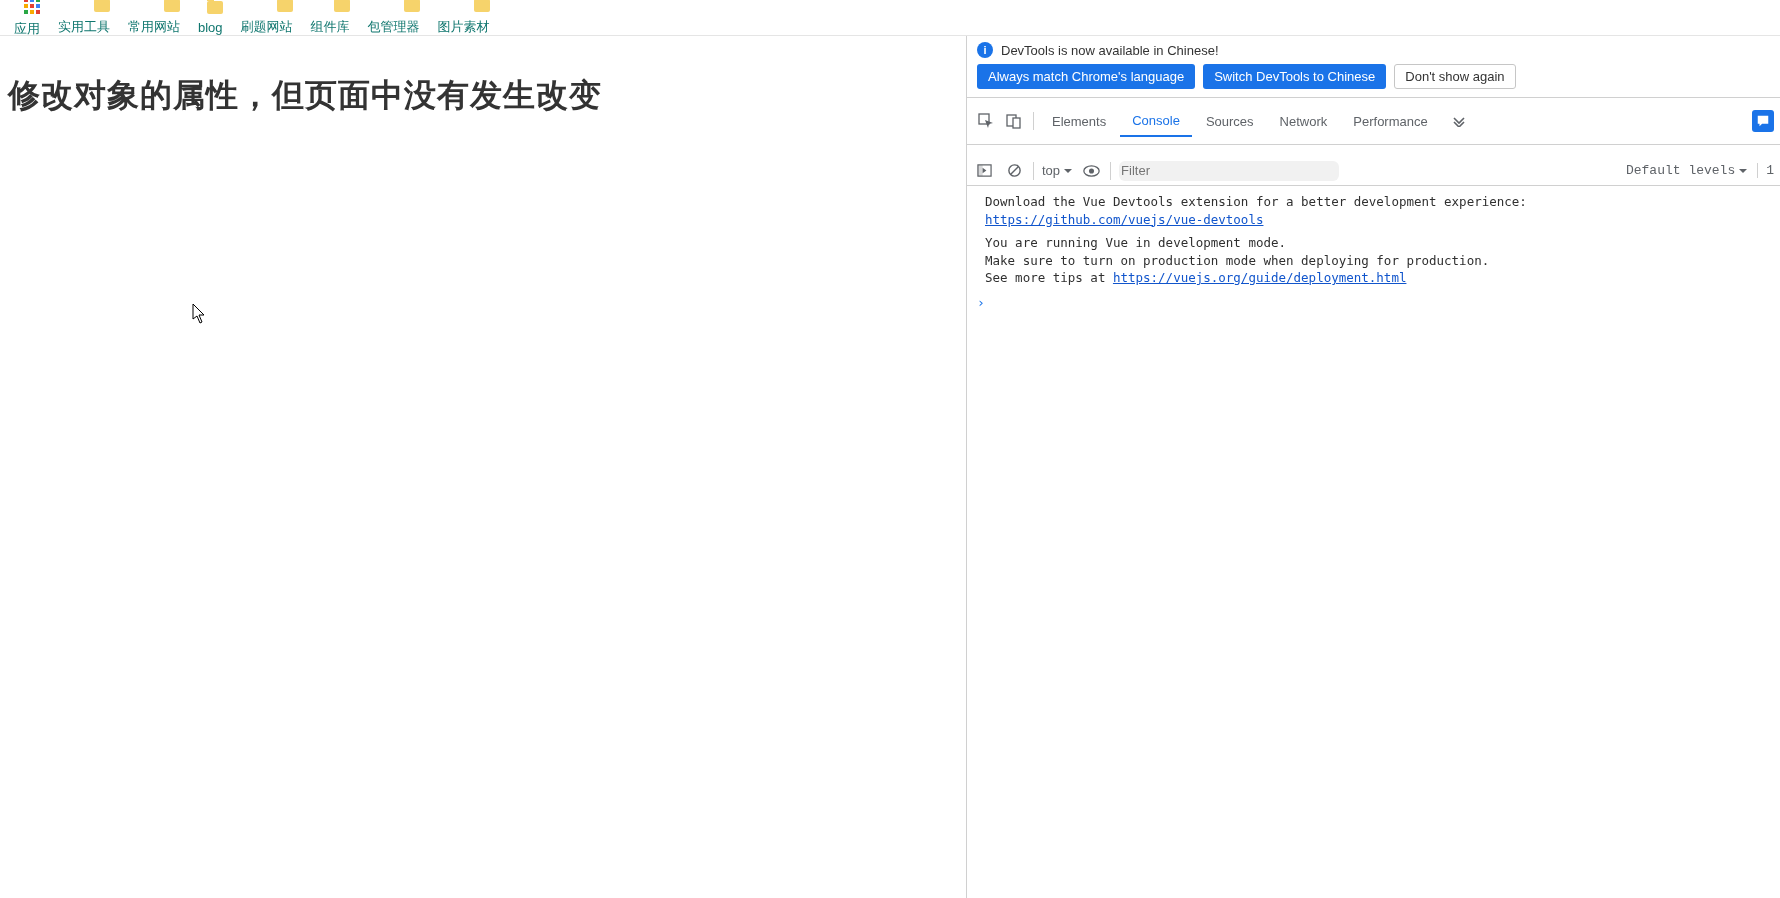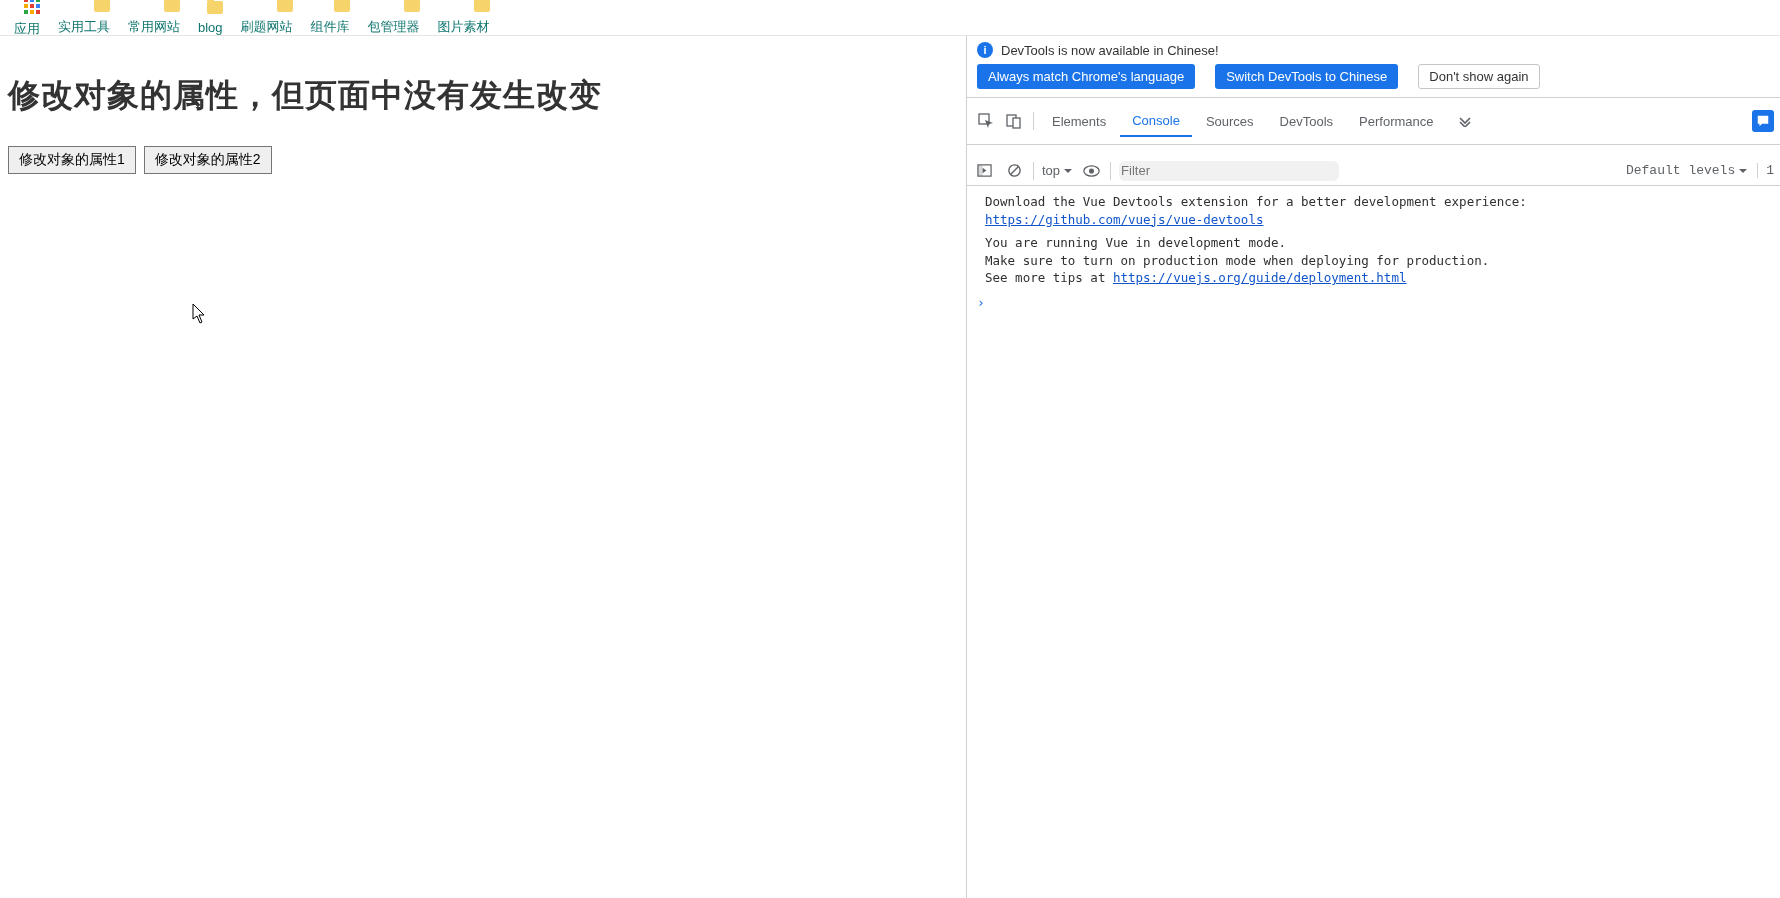--- a/index.html
+++ b/index.html
@@ -21,21 +21,21 @@
   .page-pane { flex: 1; padding: 20px 8px; background: #fff; position:relative;}
   .page-title { font-size: 32px; font-weight: 800; margin: 18px 0 28px 0; letter-spacing:1px;}
   .btn-row { display: flex; gap: 8px; }
   .page-btn { background: #efefef; border: 1px solid #767676; padding: 4px 10px; font-size: 14px; cursor: pointer; font-family:inherit;}
   .cursor { position:absolute; left:192px; top:268px; width:14px; height:20px; pointer-events:none;}
 
   
   .devtools { width: 814px; border-left: 1px solid #d0d0d0; display: flex; flex-direction: column; background: #fff; font-size: 13px;}
   .banner { display: flex; align-items: center; gap: 8px; padding: 6px 10px; }
   .info-icon { width: 16px; height: 16px; border-radius: 50%; background:#1a73e8; color:#fff; display:flex; align-items:center; justify-content:center; font-size:11px; font-weight:bold;}
-  .banner-actions { display:flex; gap:20px; padding: 0 10px 8px 10px; align-items:center; flex-wrap:wrap;}
+  .banner-actions { display:flex; gap:8px; padding: 0 10px 8px 10px; align-items:center; flex-wrap:wrap;}
   .pill { padding: 4px 10px; border-radius:3px; font-size:13px; cursor:pointer; border:1px solid transparent;}
   .pill.blue { background:#1a73e8; color:#fff;}
   .pill.plain { background:#fff; color:#333; border:1px solid #c6c6c6;}
 
   .tabstrip { display:flex; align-items:center; height:48px; border-top:1px solid #d0d0d0; border-bottom:1px solid #d0d0d0; padding:0 6px; gap:2px;}
   .ts-icon { width:26px; height:26px; display:flex; align-items:center; justify-content:center; color:#5f6368; cursor:pointer; border-radius:3px;}
   .ts-sep { width:1px; height:18px; background:#d0d0d0; margin:0 4px;}
   .ts-tab { padding: 0 12px; height:32px; display:flex; align-items:center; color:#5f6368; cursor:pointer; font-size:13px;}
   .ts-tab.active { color:#1a73e8; border-bottom:2px solid #1a73e8; height:32px;}
   .ts-more { margin-left:4px;}
@@ -100,24 +100,20 @@
   <div class="bm-item">
       <span class="folder-icon"></span>
       <span>图片素材</span>
     </div>
 </div>
 
 <div class="split">
 
   <div class="page-pane">
     <h1 class="page-title">修改对象的属性，但页面中没有发生改变</h1>
-    <div class="btn-row">
-      <button class="page-btn">修改对象的属性1</button>
-      <button class="page-btn">修改对象的属性2</button>
-    </div>
     <svg class="cursor" viewBox="0 0 12 20">
         <path d="M0 0 L0 15 L4 12 L7 19 L9 18 L6 11 L11 11 Z" fill="#fff" stroke="#000" stroke-width="1"></path>
       </svg>
   </div>
 
   <div class="devtools">
     <div class="banner">
       <span class="info-icon">i</span>
       <span>DevTools is now available in Chinese!</span>
     </div>
@@ -137,21 +133,21 @@
       <span class="ts-icon">
         <svg width="16" height="16" viewBox="0 0 16 16">
             <rect x="1" y="2" width="9" height="11" fill="none" stroke="#5f6368" stroke-width="1.3"></rect>
             <rect x="7" y="5" width="7" height="10" fill="#fff" stroke="#5f6368" stroke-width="1.3"></rect>
           </svg>
       </span>
       <span class="ts-sep"></span>
       <span class="ts-tab">Elements</span>
       <span class="ts-tab active">Console</span>
       <span class="ts-tab">Sources</span>
-      <span class="ts-tab">DevTools</span>
+      <span class="ts-tab">Network</span>
       <span class="ts-tab">Performance</span>
       <span class="ts-icon ts-more">
         <svg width="12" height="12" viewBox="0 0 12 12">
             <path d="M1 3 L6 8 L11 3" fill="none" stroke="#5f6368" stroke-width="1.6"></path>
             <path d="M1 7 L6 12 L11 7" fill="none" stroke="#5f6368" stroke-width="1.6"></path>
           </svg>
       </span>
       <div class="ts-right">
         <span class="chat-icon">
           <svg width="14" height="14" viewBox="0 0 16 16">

